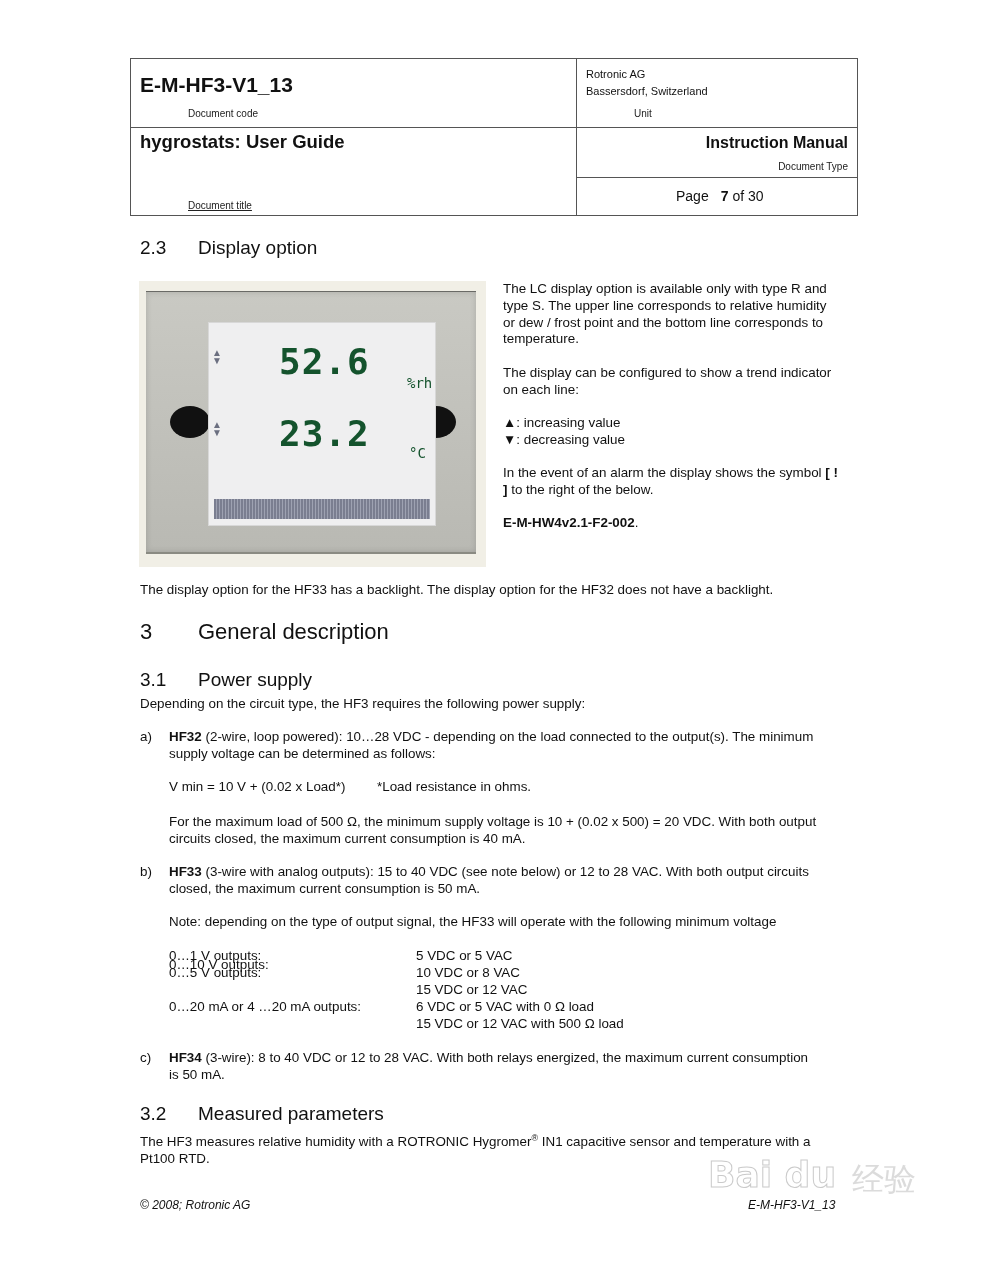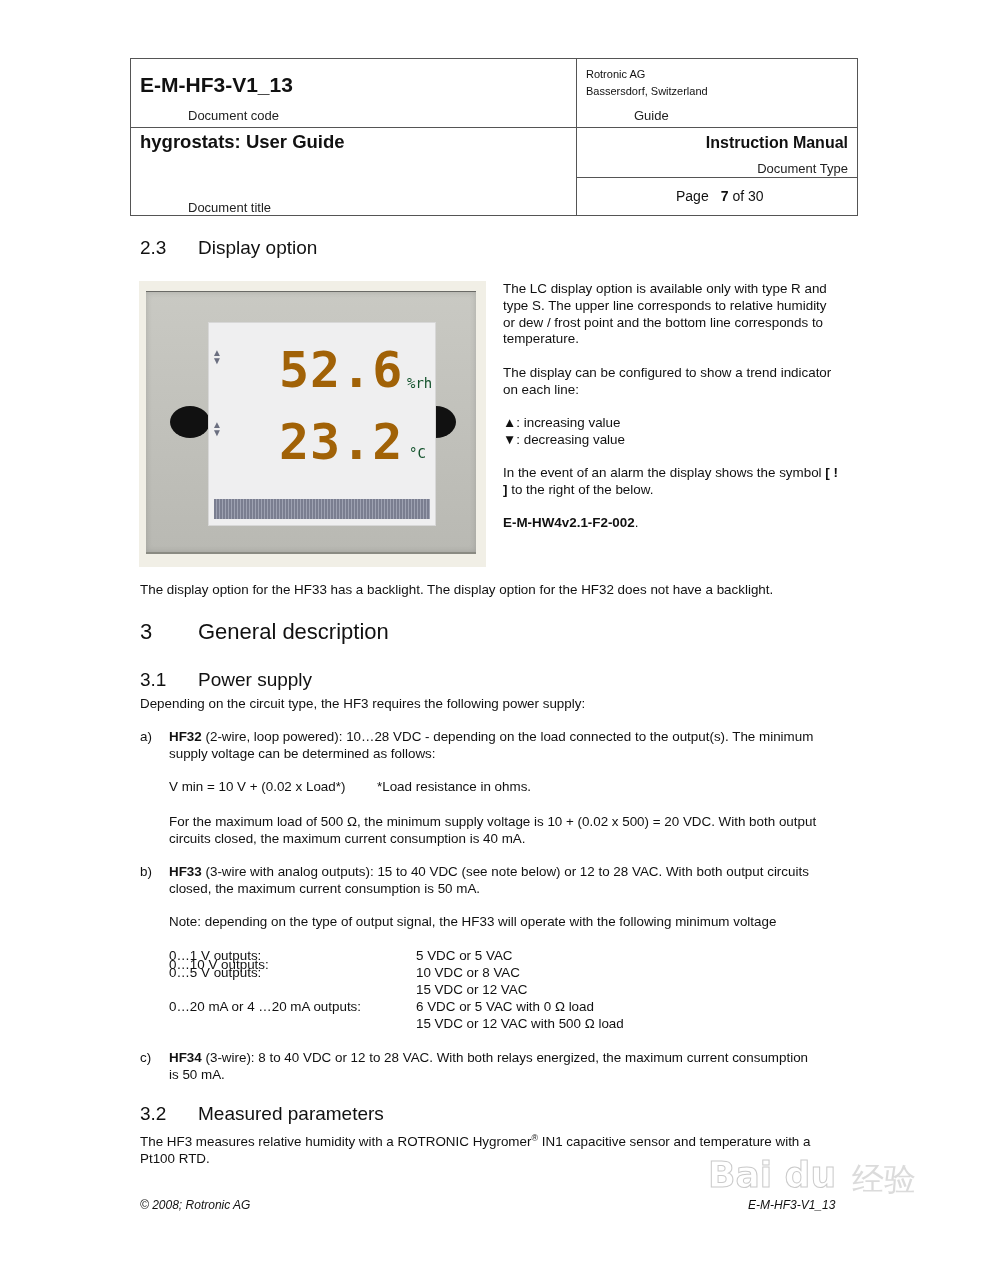--- a/index.html
+++ b/index.html
@@ -7,39 +7,39 @@
     width: 989px; height: 1280px; background: #ffffff; position: relative;
     font-family: "Liberation Sans", sans-serif; color: #111; overflow: hidden;
   }
 
   
   .hdr { position: absolute; left: 130px; top: 58px; width: 728px; height: 158px; border: 1px solid #555; box-sizing: border-box; }
   .hdr .vline { position: absolute; left: 445px; top: 0; bottom: 0; border-left: 1px solid #555; }
   .hdr .hl1 { position: absolute; left: 0; right: 0; top: 68px; border-top: 1px solid #555; }
   .hdr .hl2 { position: absolute; left: 445px; right: 0; top: 118px; border-top: 1px solid #555; }
   .doc-code { position: absolute; left: 9px; top: 14px; font-size: 21px; font-weight: bold; }
-  .cap { position: absolute; font-size: 13px; color: #222; padding-left: 48px; }
+  .cap { position: absolute; font-size: 10px; color: #222; padding-left: 48px; }
   .doc-title { position: absolute; left: 9px; top: 72px; font-size: 18.5px; font-weight: bold; line-height: 22px; width: 420px; }
   .unit-name { position: absolute; left: 455px; top: 7px; font-size: 11px; line-height: 17px; }
   .doc-type { position: absolute; right: 9px; top: 75px; font-size: 16px; font-weight: bold; }
   .page-no { position: absolute; left: 545px; top: 129px; font-size: 14px; }
   .page-no b { margin-left: 12px; }
   .h2 { position: absolute; left: 140px; font-size: 19px; }
   .h1 { position: absolute; left: 140px; font-size: 22px; }
   .hnum { display: inline-block; width: 58px; }
 
   .p { position: absolute; font-size: 13.4px; line-height: 16.8px; }
   .p b { font-weight: bold; }
 
   
   .photo { position: absolute; left: 139px; top: 281px; width: 347px; height: 286px; background: #f1efe6; overflow: hidden; }
   .bezel { position: absolute; left: 7px; top: 10px; width: 330px; height: 260px; background: linear-gradient(180deg,#c9c9c3 0%, #b9b9b3 100%); border-top: 1px solid #6a6a66; border-bottom: 2px solid #8a8a82; box-shadow: inset 0 0 6px rgba(0,0,0,0.15); }
   .notch { position: absolute; width: 40px; height: 32px; background: #111; border-radius: 50%; }
   .lcd { position: absolute; left: 62px; top: 30px; width: 226px; height: 202px; background: #efeff0; border: 1px solid #d8d8d8; }
-  .lcd .val { position: absolute; font-family: "DejaVu Sans Mono", monospace; font-weight: bold; color: #a16207; font-size: 50px; letter-spacing: 1px; }
+  .lcd .val { position: absolute; font-family: "DejaVu Sans Mono", monospace; font-weight: bold; color: #14532d; font-size: 36px; letter-spacing: 1px; }
   .lcd .unit { position: absolute; font-family: "DejaVu Sans Mono", monospace; color: #14532d; font-size: 14px; }
   .lcd .trend { position: absolute; color: #6b6f80; font-size: 10px; line-height: 8px; width: 10px; text-align: center; }
   .lcd .bar { position: absolute; left: 5px; right: 5px; bottom: 6px; height: 20px; background: repeating-linear-gradient(90deg,#7a7e90 0 2px,#9ea2b2 2px 3px); }
 
   
   .tbl-row { position: absolute; font-size: 13.4px; line-height: 17px; }
 
   
   .footer { position: absolute; top: 1198px; font-size: 12px; font-style: italic; }
 
@@ -57,26 +57,26 @@
   <div class="hl1"></div>
   <div class="hl2"></div>
 
   <div class="doc-code">E-M-HF3-V1_13</div>
   <div class="cap" style="left:9px; top:49px;">Document code</div>
 
   <div class="unit-name">
     <div>Rotronic AG</div>
     <div>Bassersdorf, Switzerland</div>
   </div>
-  <div class="cap" style="left:455px; top:49px;">Guide</div>
+  <div class="cap" style="left:455px; top:49px;">Unit</div>
 
   <div class="doc-title">
     <div>hygrostats: User Guide</div>
   </div>
-  <div class="cap" style="left:9px; top:141px;">Document title</div>
+  <div class="cap" style="left:9px; top:141px;text-decoration:underline;">Document title</div>
 
   <div class="doc-type">Instruction Manual</div>
   <div class="cap" style="right:9px; top:102px;">Document Type</div>
 
   <div class="page-no">
     <span>Page</span><b>7</b>
     <span>of 30</span>
   </div>
 </div>
 

